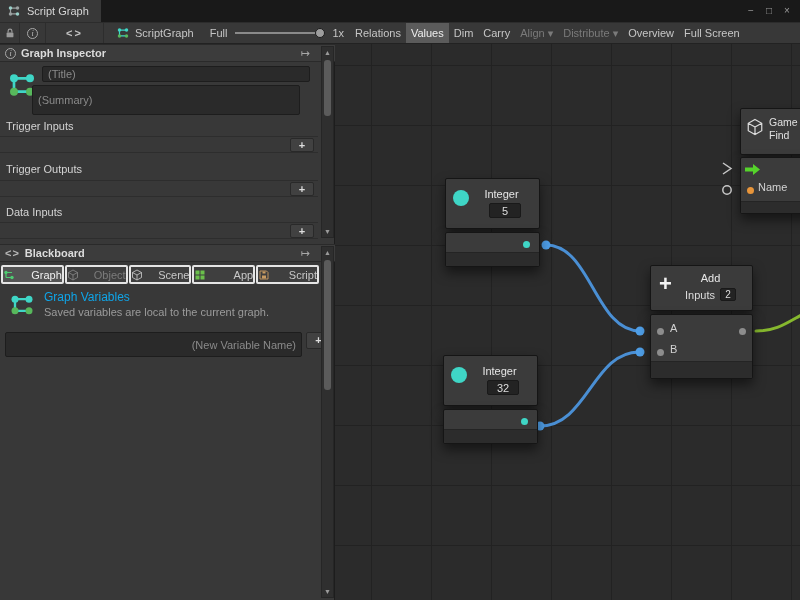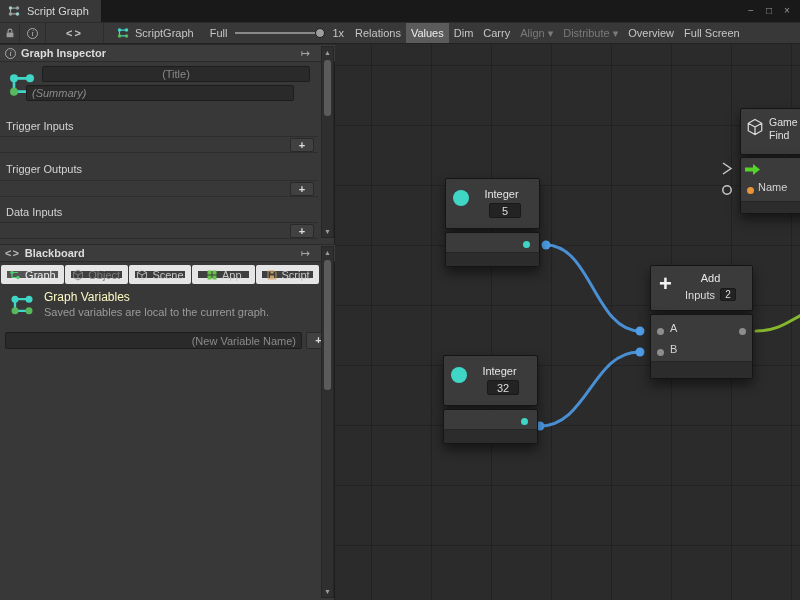--- a/index.html
+++ b/index.html
@@ -36,26 +36,26 @@
   .panel-header{left:0;width:335px;height:18px;background:#3c3c3c;border-bottom:1px solid #2a2a2a;border-top:1px solid #2a2a2a;display:flex;align-items:center;padding:0 5px;gap:5px}
   .hdr-label{font-weight:bold;color:#dcdcdc}
   .popout{margin-left:auto;margin-right:20px;color:#a8a8a8;font-size:11px}
   .code-glyph{font-weight:bold;color:#b8b8b8;letter-spacing:1px}
   .uinput{position:absolute;background:#2a2a2a;border:1px solid #1d1d1d;border-radius:2px;color:#bbb;font:11px "Liberation Sans",sans-serif;padding:0 5px;outline:none;width:268px}
   .uinput::placeholder{color:#8a8a8a;opacity:1}
   .section-label{left:6px;color:#d4d4d4}
   .list-row{left:0;width:318px;height:17px;border-top:1px solid #2d2d2d;border-bottom:1px solid #2d2d2d;display:flex;justify-content:flex-end;align-items:center;padding-right:4px}
   .plus-btn{background:#414141;border:1px solid #292929;border-radius:2px;color:#ddd;width:24px;height:14px;font:bold 11px/12px "Liberation Sans",sans-serif;text-align:center;padding:0}
   .bb-tabs{left:1px;width:318px;height:19px;display:flex;gap:1px}
-  .bb-tab{flex:1;display:flex;align-items:center;justify-content:center;gap:4px;background:#3f3f3f;border:6px solid #e5e5e5;border-radius:2px;color:#c8c8c8}
+  .bb-tab{flex:1;display:flex;align-items:center;justify-content:space-between;gap:4px;background:#3f3f3f;border:2px solid #e5e5e5;border-radius:2px;color:#c8c8c8}
   .bb-tab.active{background:#545454;color:#eee}
   .bb-tab.disabled{color:#7c7c7c}
-  .gv-title{left:44px;color:#fef9c3;font-size:12px}
+  .gv-title{left:44px;color:#0ea5e9;font-size:12px}
   .gv-sub{left:44px;color:#9b9b9b}
-  .newvar-input{left:5px;top:288px;width:297px;height:17px;text-align:right}
+  .newvar-input{left:5px;top:288px;width:297px;height:25px;text-align:right}
   .newvar-btn{position:absolute;left:306px;top:288px;width:25px;height:17px;line-height:15px}
   .vscroll{position:absolute;width:13px;background:#2f2f2f;border:1px solid #262626;display:flex;flex-direction:column;align-items:center}
   .scroll-arrow{font-size:7px;color:#9a9a9a;height:11px;line-height:11px;width:100%;text-align:center}
   .scroll-track{flex:1;width:100%;position:relative}
   .scroll-thumb{position:absolute;left:2px;width:7px;background:#5b5b5b;border-radius:3px}
 
   
   .canvas{position:absolute;left:335px;top:44px;width:465px;height:556px;overflow:hidden;background-color:#2b2b2b;
     background-image:linear-gradient(#222 1px,transparent 1px),linear-gradient(90deg,#222 1px,transparent 1px);
     background-size:60px 60px;background-position:36px 21px}
@@ -173,22 +173,22 @@
       <span class="popout">↦</span>
     </div>
 
     <svg class="sb-abs" style="left:6px;top:24px" width="32" height="34" viewBox="0 0 24 24">
       <path d="M6 7h12M6 17h12M6 7v10" stroke="#3fd6c6" stroke-width="2" fill="none"></path>
       <circle cx="6" cy="7" r="3" fill="#3fd6c6"></circle>
         <circle cx="18" cy="7" r="3" fill="#3fd6c6"></circle>
       <circle cx="6" cy="17" r="3" fill="#57b85c"></circle>
         <circle cx="18" cy="17" r="3" fill="#57b85c"></circle>
     </svg>
-    <input class="uinput" style="left: 42px; top: 22px; height: 16px; text-align: center;" placeholder="(Title)">
-    <input class="uinput" style="left: 26px; top: 41px; height: 16px; font-style: italic;" placeholder="(Summary)">
+    <input class="uinput" style="left: 42px; top: 22px; height: 16px;" placeholder="(Title)">
+    <input class="uinput" style="left: 32px; top: 41px; height: 30px;" placeholder="(Summary)">
 
     <div class="sb-abs section-label" style="top:76px">Trigger Inputs</div>
     <div class="sb-abs list-row" style="top:92px">
       <button class="plus-btn">+</button>
     </div>
 
     <div class="sb-abs section-label" style="top:119px">Trigger Outputs</div>
     <div class="sb-abs list-row" style="top:136px">
       <button class="plus-btn">+</button>
     </div>

